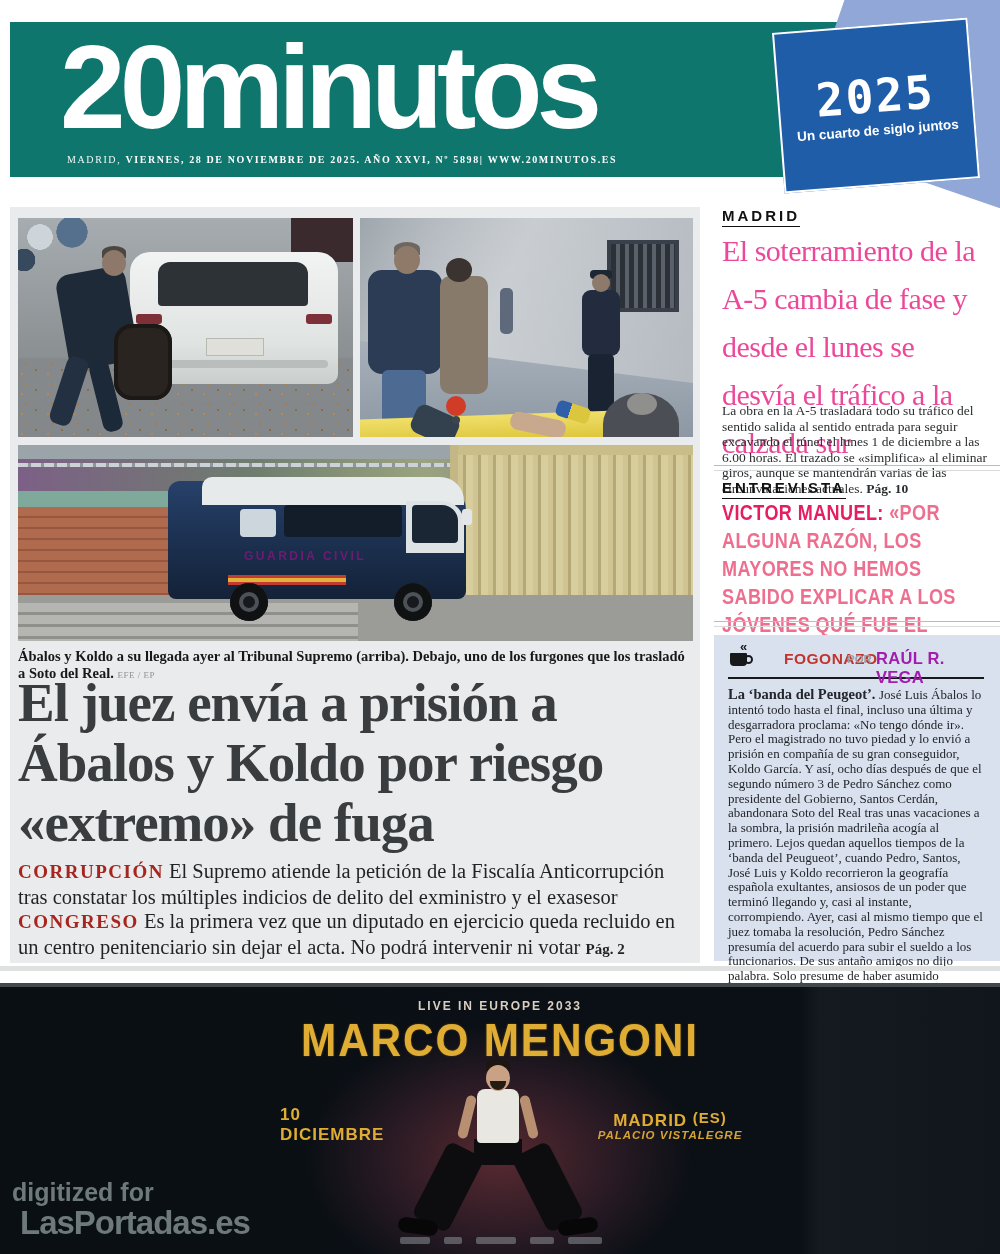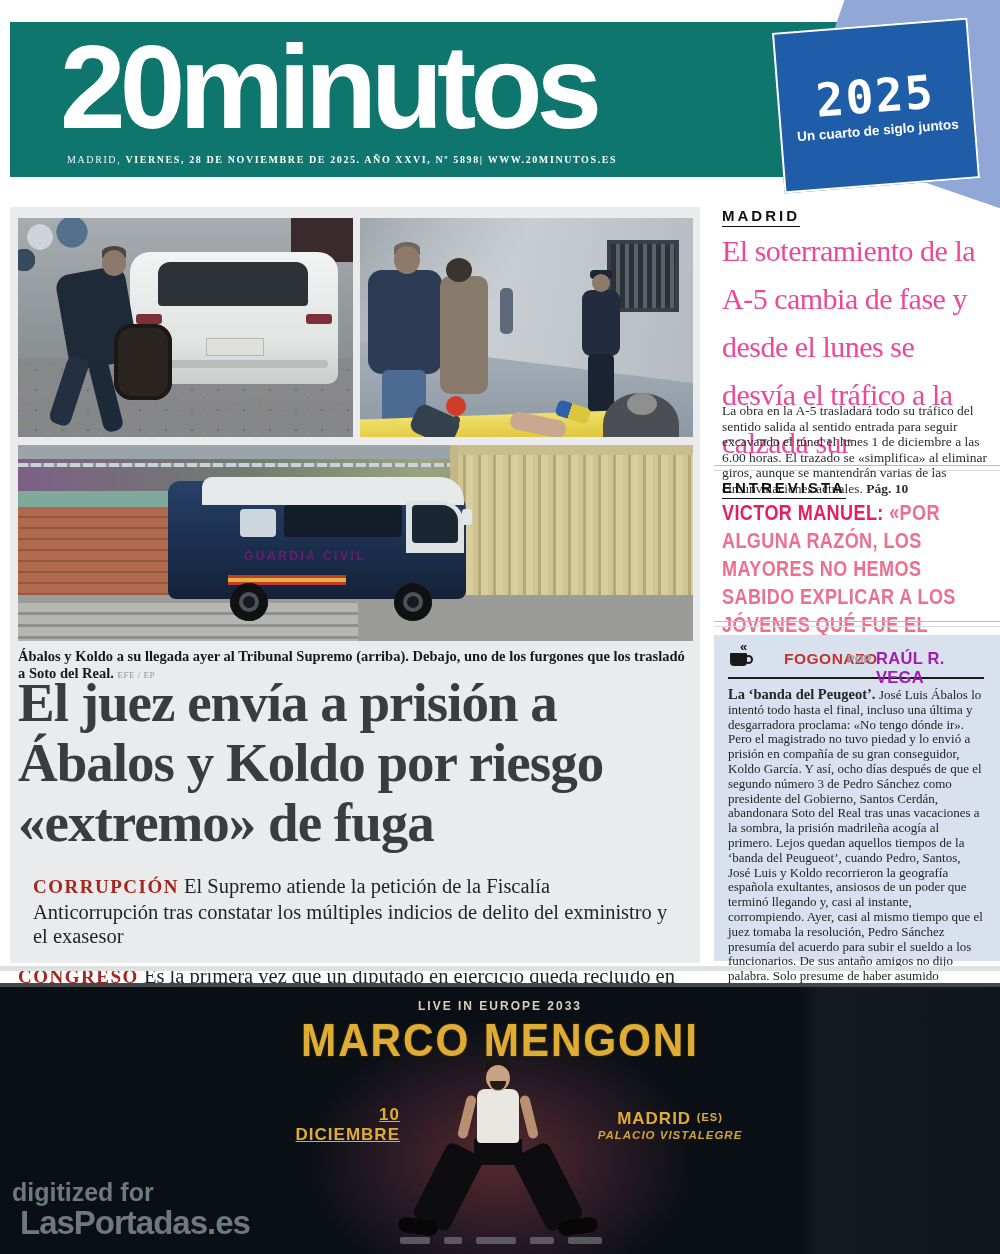--- a/index.html
+++ b/index.html
@@ -129,23 +129,23 @@
   #fz-author{position:absolute;left:148px;top:2px;font-size:16.5px;font-weight:700;color:#a21caf;letter-spacing:.3px;}
   #fz-body{position:absolute;left:14px;top:52px;width:258px;font-family:"Liberation Serif",serif;font-size:13px;line-height:14.8px;color:#23262a;}
   #fz-body .lead{font-weight:700;font-size:14.5px;}
 
   
   #sep-band{left:0;top:966px;width:1000px;height:5px;background:#dfe1e1;}
   #ad{left:0;top:983px;width:1000px;height:271px;background:linear-gradient(90deg,#0a0f14 0%,#0b1016 80%,#141a20 82%,#10161c 100%);border-top:4px solid #43484d;overflow:hidden;}
   #ad-glow{position:absolute;left:310px;top:40px;width:380px;height:240px;background:radial-gradient(ellipse at 50% 55%,rgba(150,62,70,.55) 0%,rgba(110,50,70,.28) 45%,transparent 72%);}
   #ad-tour{position:absolute;left:0;top:12px;width:1000px;text-align:center;color:#d9cfc0;font-size:12px;font-weight:700;letter-spacing:2px;}
   #ad-artist{position:absolute;left:0;top:26px;width:1000px;text-align:center;color:#dfac34;font-size:46px;font-weight:700;letter-spacing:2px;transform:scaleX(.92);text-shadow:0 0 2px #6b4e12;}
-  #ad-date{position:absolute;left:280px;top:118px;width:120px;text-align:right;color:#dfac34;font-weight:700;font-size:17px;line-height:20px;letter-spacing:1px;text-decoration:underline;}
+  #ad-date{position:absolute;left:280px;top:118px;width:120px;text-align:left;color:#dfac34;font-weight:700;font-size:17px;line-height:20px;letter-spacing:1px;}
   #ad-city{position:absolute;left:560px;top:122px;width:220px;text-align:center;color:#dfac34;font-weight:700;font-size:17px;letter-spacing:1px;}
-  #ad-city .suf{font-size:11px;vertical-align:3px;}
+  #ad-city .suf{font-size:15px;vertical-align:3px;}
   #ad-venue{position:absolute;left:560px;top:142px;width:220px;text-align:center;color:#d3a336;font-style:italic;font-weight:700;font-size:11.5px;letter-spacing:1px;}
   .fig{position:absolute;}
   #fig-head{left:486px;top:78px;width:24px;height:26px;background:#c9a184;border-radius:50%;}
   #fig-hair{left:486px;top:72px;width:24px;height:12px;background:#1c1510;border-radius:50% 50% 0 0;}
   #fig-beard{left:490px;top:94px;width:16px;height:9px;background:#241b14;border-radius:0 0 8px 8px;}
   #fig-tank{left:477px;top:102px;width:42px;height:54px;background:#e9e7e1;border-radius:8px 8px 4px 4px;}
   #fig-armL{left:462px;top:108px;width:10px;height:44px;background:#b98f72;transform:rotate(14deg);border-radius:5px;}
   #fig-armR{left:524px;top:108px;width:10px;height:44px;background:#b98f72;transform:rotate(-14deg);border-radius:5px;}
   #fig-hips{left:474px;top:152px;width:48px;height:26px;background:#0d0d10;}
   #fig-legL{left:428px;top:158px;width:40px;height:84px;background:#0d0d10;transform:rotate(27deg);border-radius:8px;}
@@ -250,21 +250,21 @@
     </div>
 
     <div class="abs" id="caption">
       <span>Ábalos y Koldo a su llegada ayer al Tribunal Supremo (arriba). Debajo, uno de los furgones que los trasladó a Soto del Real.</span>
       <span class="credit">EFE / EP</span>
     </div>
 
     <div class="abs" id="headline">El juez envía a prisión a Ábalos y Koldo por riesgo «extremo» de fuga</div>
 
     <div class="abs" id="deck">
-      <p style="margin:15px;">
+      <p style="margin:0;">
         <span class="kick">CORRUPCIÓN</span>
         <span>El Supremo atiende la petición de la Fiscalía Anticorrupción tras constatar los múltiples indicios de delito del exministro y el exasesor</span>
       </p>
       <p style="margin:0;">
         <span class="kick">CONGRESO</span>
         <span>Es la primera vez que un diputado en ejercicio queda recluido en un centro penitenciario sin dejar el acta. No podrá intervenir ni votar</span>
         <span class="pref">Pág. 2</span>
       </p>
     </div>
   </div>

